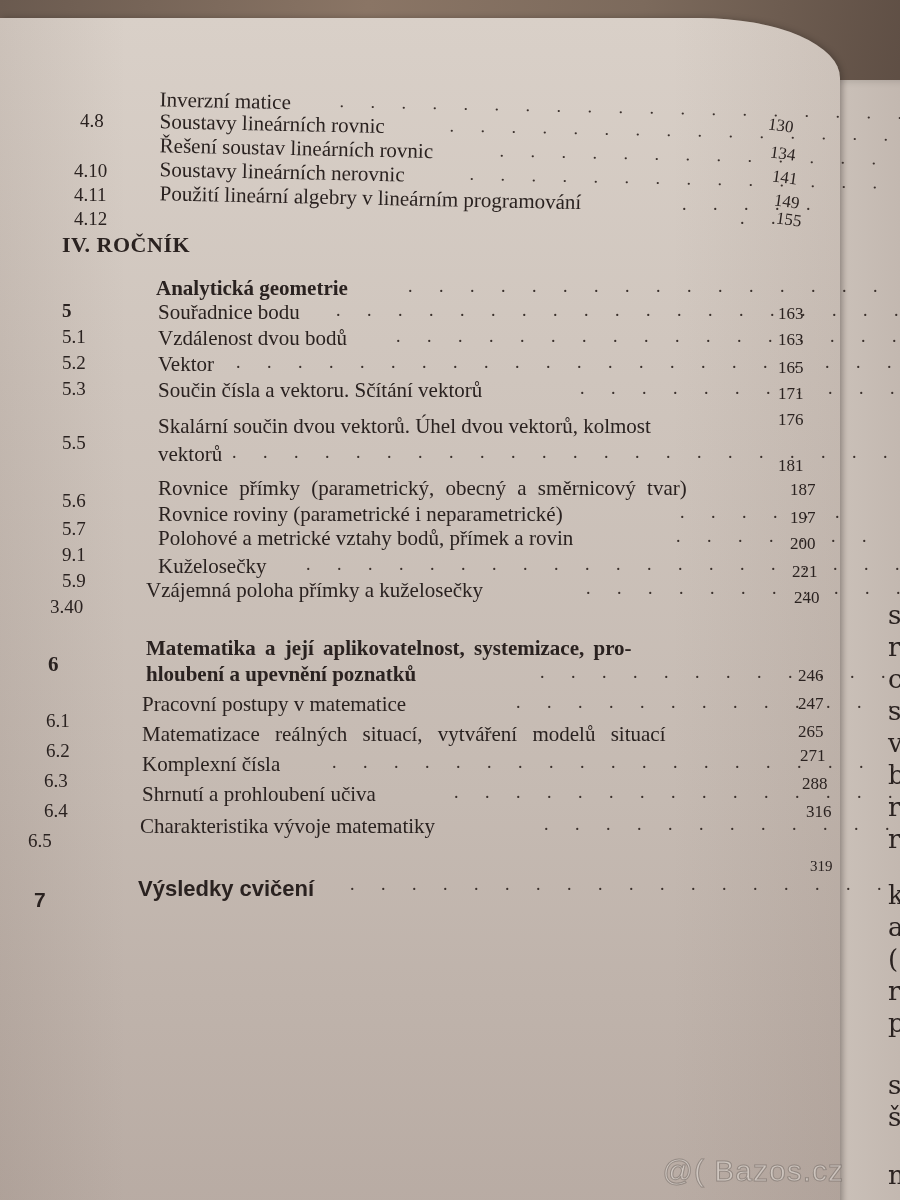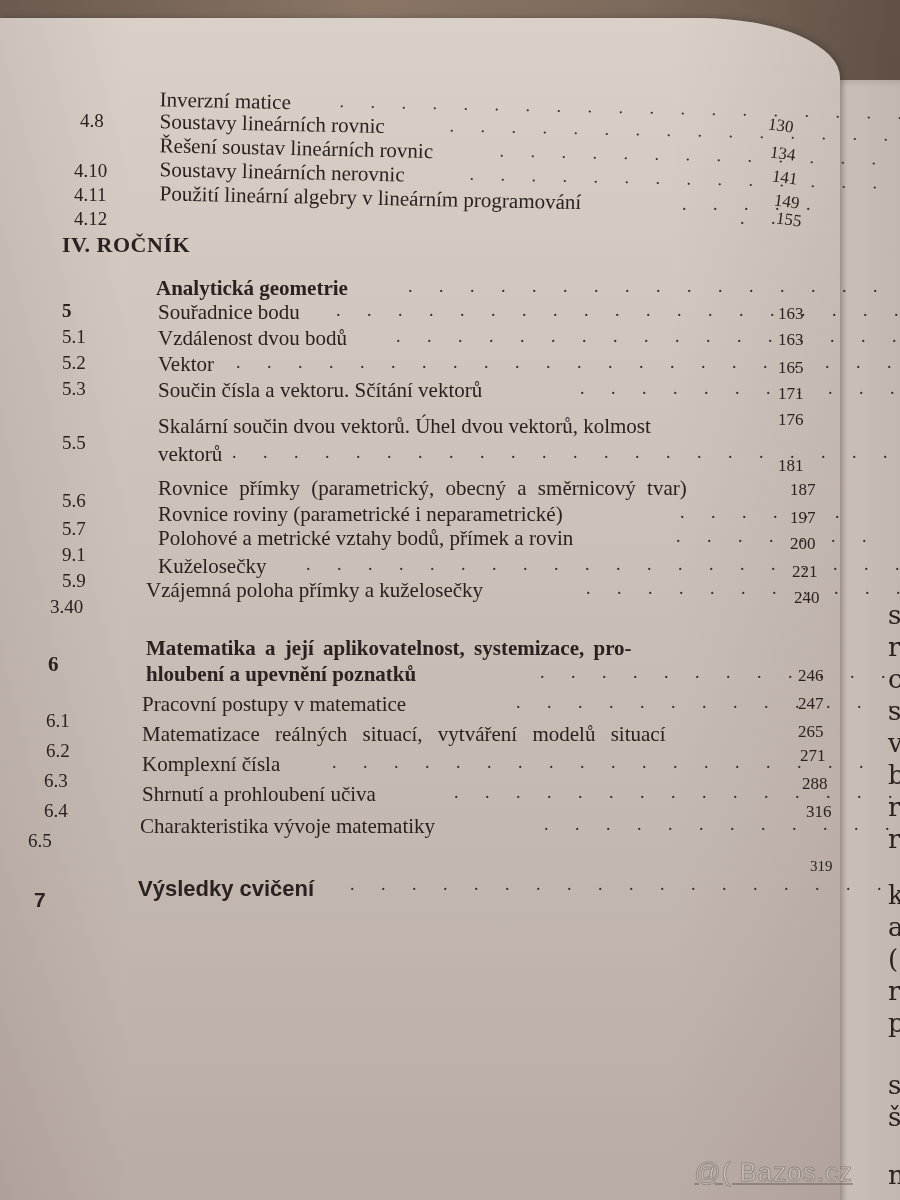--- a/index.html
+++ b/index.html
@@ -37,26 +37,25 @@
     .toc { position: absolute; left: 0; top: 0; width: 840px; height: 1200px; }
     .row { position: absolute; left: 0; width: 840px; height: 30px; font-size: 21px; white-space: nowrap; }
     .num { position: absolute; left: 62px; font-size: 19px; margin-top: 12px; }
     .title { position: absolute; left: 158px; }
     .dots { position: absolute; top: 0; letter-spacing: 11px; color: #3a302c; font-size: 18px; }
     .pg { position: absolute; left: 778px; font-size: 17px; }
     .bold { font-weight: bold; }
     .heading { position: absolute; left: 62px; top: 232px; font-size: 22px; font-weight: bold; letter-spacing: 0.5px; }
 
     .watermark {
-      position: absolute; right: 47px; bottom: 12px;
-      font-family: "Liberation Sans", sans-serif; font-size: 26px;
+      position: absolute; right: 56px; bottom: 12px;
+      font-family: "Liberation Sans", sans-serif; font-size: 30px;
       color: rgba(225,220,215,0.55);
       -webkit-text-stroke: 1px rgba(110,100,95,0.55);
       letter-spacing: 1px;
-      text-decoration: underline;
     }
   </style>
 </head>
 <body>
 
 <div class="table-bg"></div>
 
 <div class="next-page">
   <span class="frag" style="top:520px">s</span>
   <span class="frag" style="top:552px">r</span>

